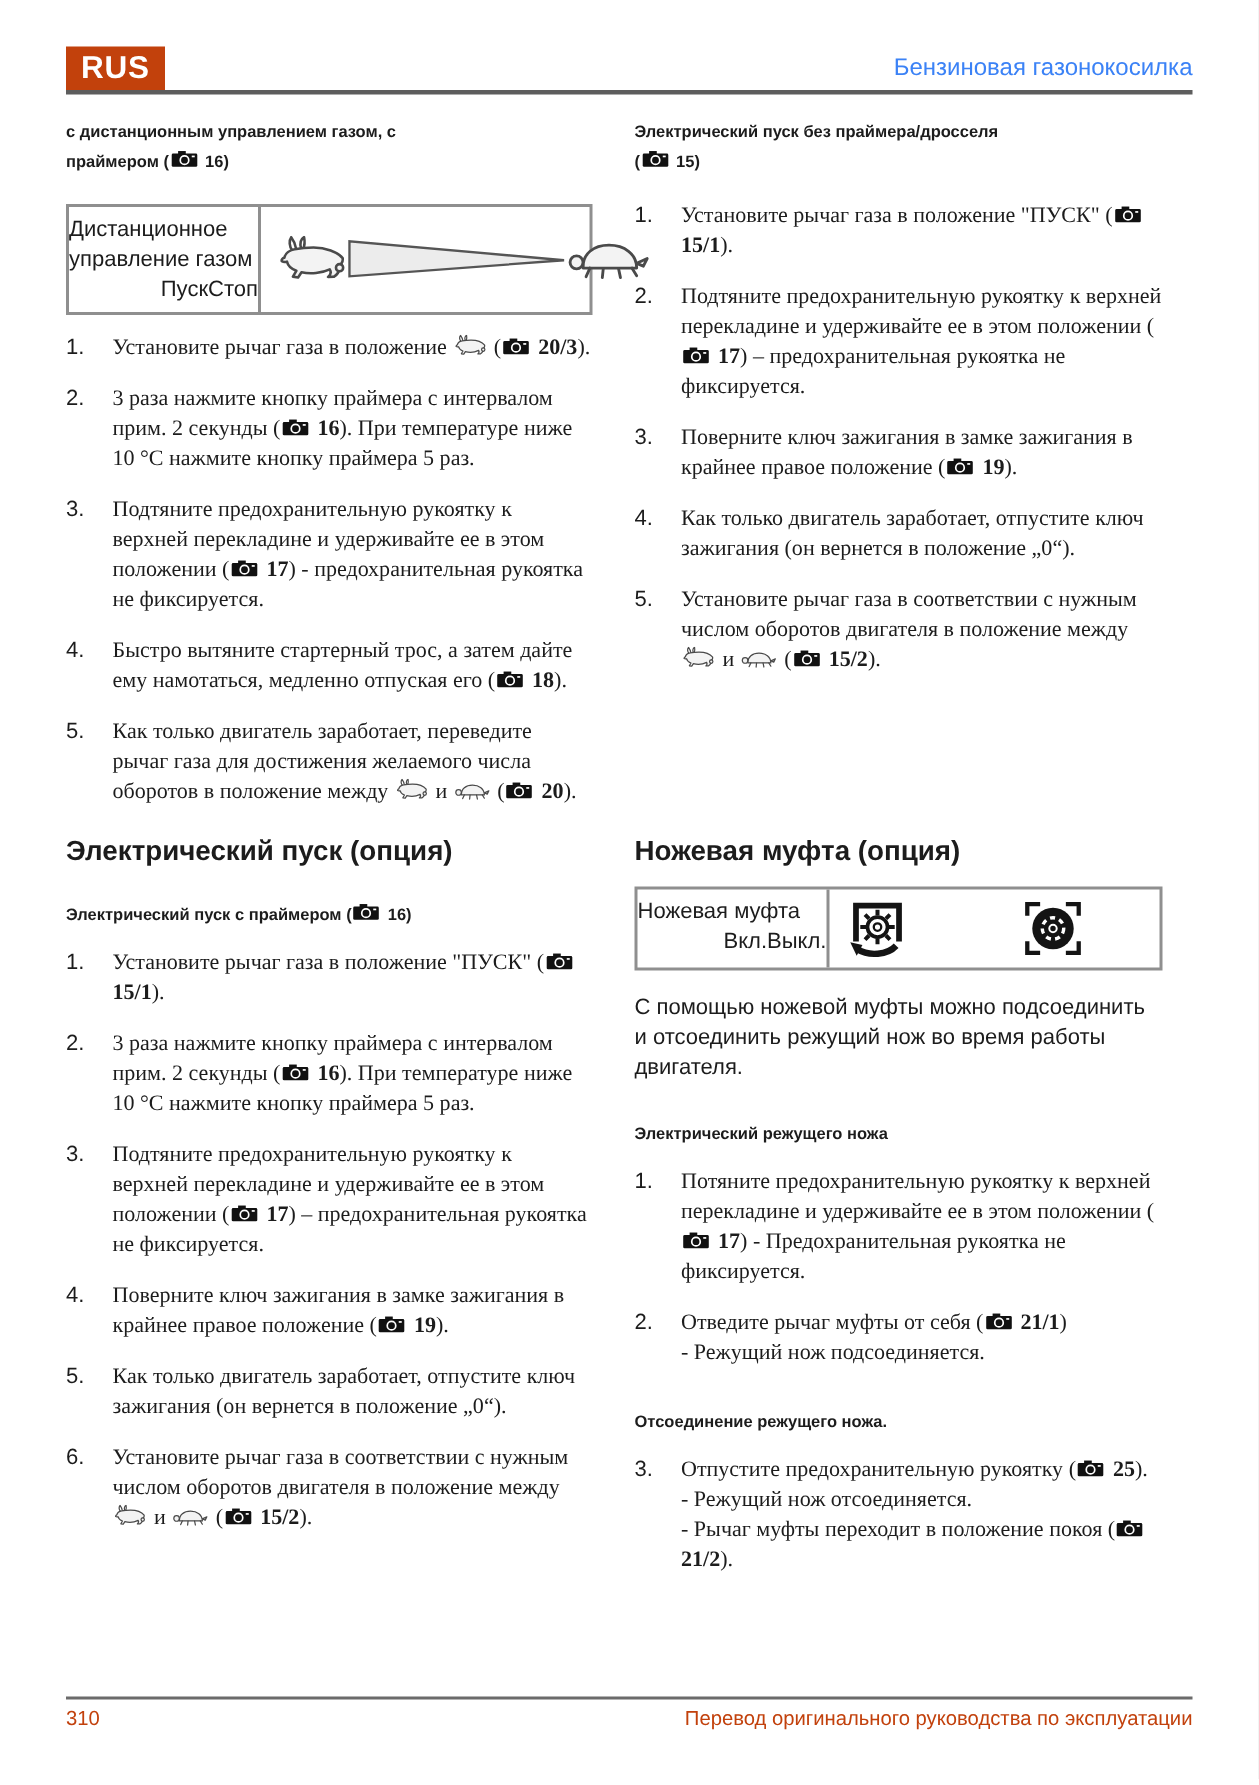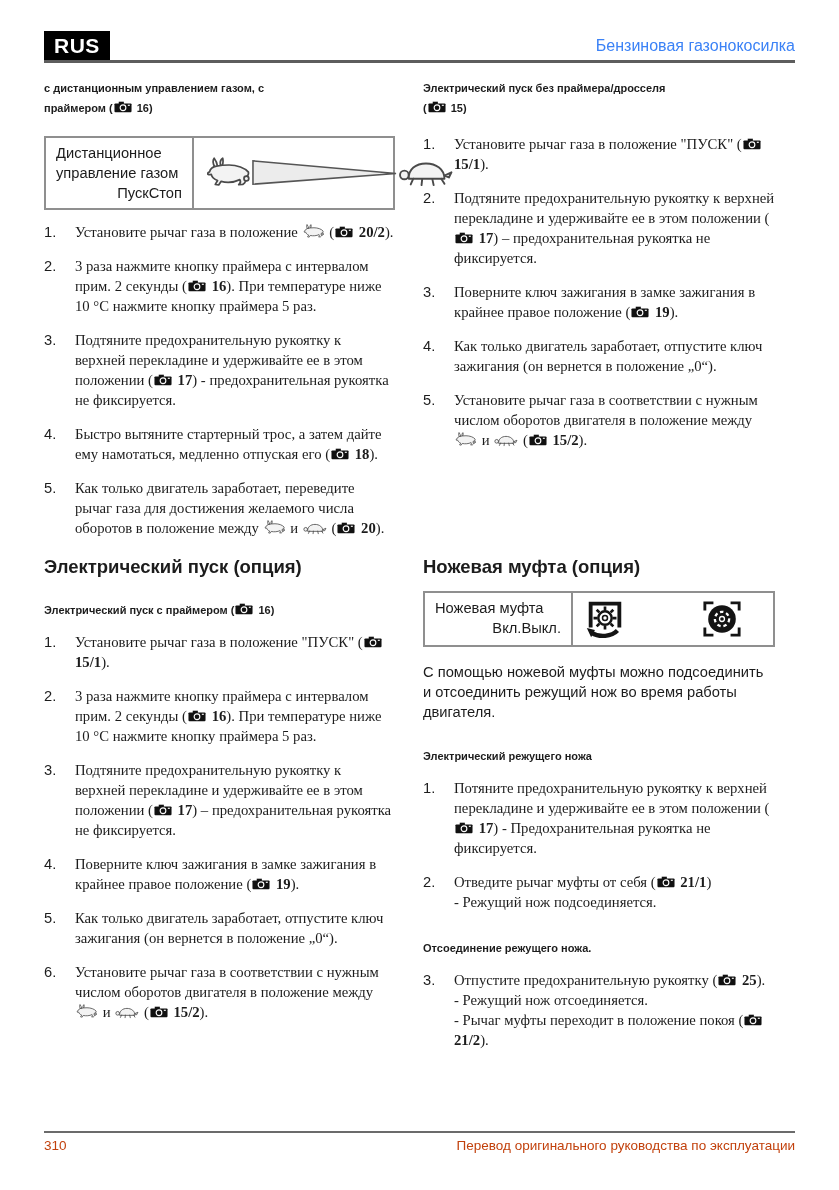--- a/index.html
+++ b/index.html
@@ -3,21 +3,21 @@
 <meta charset="utf-8">
 <style>
   html,body{margin:0;padding:0;background:#e9e9e9;}
   .page{
     width:839px;height:1190px;position:relative;background:#ffffff;
     font-family:"Liberation Sans",sans-serif;color:#1c1c1c;overflow:hidden;
     margin:0 auto;
   }
   
   .header{position:absolute;left:44px;right:44px;top:31px;height:29px;border-bottom:3px solid #5d5d5d;}
-  .lang-badge{display:inline-block;background:#000000;color:#fff;font-weight:bold;
+  .lang-badge{display:inline-block;background:#c2410c;color:#fff;font-weight:bold;
     font-size:21px;line-height:29px;padding:0 10px;letter-spacing:.5px;vertical-align:bottom;}
   .doc-title{float:right;font-size:16px;color:#3b82f6;line-height:29px;}
   
   .content{position:absolute;top:78px;left:44px;display:grid;
     grid-template-columns:351px 352px;column-gap:28px;row-gap:18px;}
   .lt-top{grid-column:1;grid-row:1}.rt-top{grid-column:2;grid-row:1}
   .lt-bot{grid-column:1;grid-row:2}.rt-bot{grid-column:2;grid-row:2}
   
   .subhead{font-weight:bold;font-size:11px;line-height:20px;margin:0;}
   .section-title{font-weight:bold;font-size:18.5px;line-height:22px;margin:0;}
@@ -25,21 +25,21 @@
   .ilist{font-size:14.7px;line-height:20px;margin-top:12px;}
   .li{display:flex;margin-bottom:14px;}
   .li:last-child{margin-bottom:0;}
   .num{flex:0 0 31px;}
   .li-body{flex:1;font-family:Liberation Serif, serif;}
   b{font-weight:bold;}
   
   .legend-table{display:flex;border:2px solid #8f8f8f;margin-top:18px;}
   .legend-table.t2{margin-top:13px;}
   .lt-label{width:126px;flex:0 0 126px;border-right:2px solid #8f8f8f;
-    padding:5px 10px;font-size:14.7px;line-height:20px;}
+    padding:5px 0;font-size:14.7px;line-height:20px;}
   .spread{display:flex;justify-content:flex-end;}
   .lt-icons{flex:1;display:flex;align-items:center;padding:4px 12px;}
   .lt-icons.t1{justify-content:space-between;}
   .lt-icons.t2{justify-content:flex-start;gap:74px;padding-left:10px;}
   
   .inline-icon{display:inline-block;}
   .ic-cam{vertical-align:-1px;margin:0 2px 0 1px;}
   .ic-rabbit,.ic-turtle{vertical-align:-2px;margin:0 1px;}
   .mt-sub{margin-top:22px;}
   .mt-sub2{margin-top:24px;}
@@ -135,21 +135,21 @@
         </div>
       </div>
 
       <div class="ilist">
           <div class="li">
             <span class="num">1.</span>
             <div class="li-body">Установите рычаг газа в положение <svg width="22" height="15" class="inline-icon ic-rabbit">
                 <use href="#sym-rabbit"></use>
               </svg> (<svg width="18" height="12" class="inline-icon ic-cam">
                 <use href="#sym-cam"></use>
-              </svg><b> 20/2</b>).</div>
+              </svg><b> 20/3</b>).</div>
           </div>
           <div class="li">
             <span class="num">2.</span>
             <div class="li-body">3 раза нажмите кнопку праймера с интервалом прим. 2 секунды (<svg width="18" height="12" class="inline-icon ic-cam">
                 <use href="#sym-cam"></use>
               </svg><b> 16</b>). При температуре ниже 10 °C нажмите кнопку праймера 5 раз.</div>
           </div>
           <div class="li">
             <span class="num">3.</span>
             <div class="li-body">Подтяните предохранительную рукоятку к верхней перекладине и удерживайте ее в этом положении (<svg width="18" height="12" class="inline-icon ic-cam">

